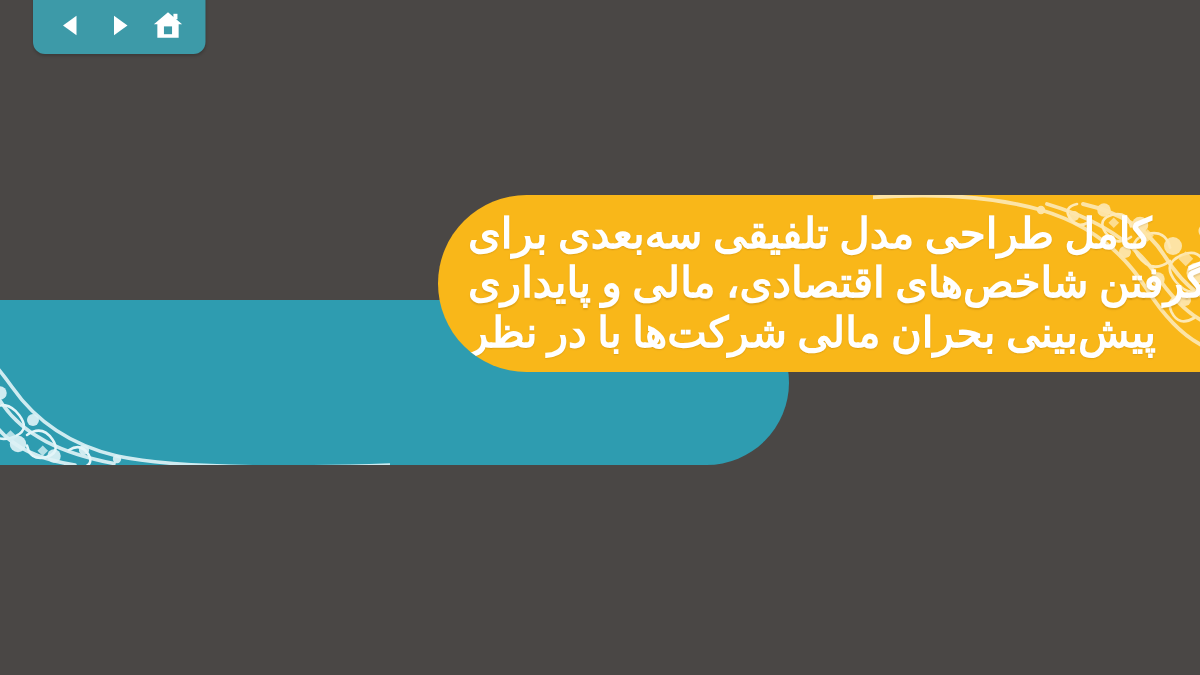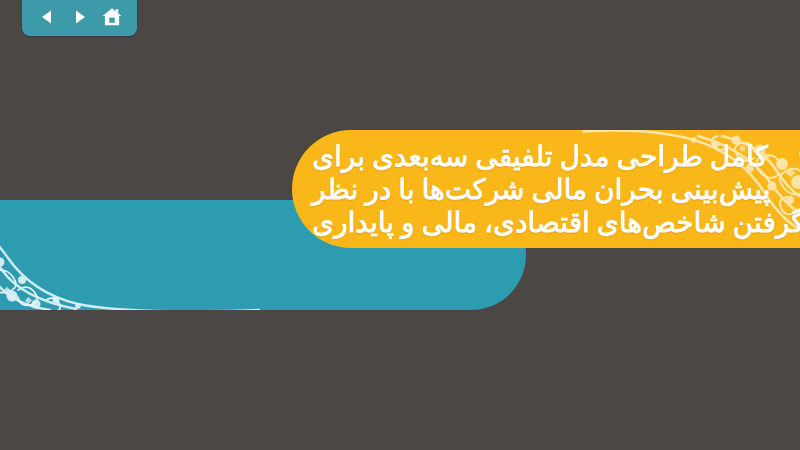--- a/index.html
+++ b/index.html
@@ -216,19 +216,19 @@
       <g fill="#fff3d2" opacity="0.85">
         <rect x="205" y="39" width="7" height="7" transform="rotate(45 208.5 42.5)"></rect>
         <rect x="180" y="24" width="6" height="6" transform="rotate(45 183 27)"></rect>
         <rect x="158" y="16" width="5" height="5" transform="rotate(45 160.5 18.5)"></rect>
         <rect x="221" y="32" width="5" height="5" transform="rotate(45 223.5 34.5)"></rect>
       </g>
     </svg>
 
     <div id="title-text">
       <div class="line">کامل طراحی مدل تلفیقی سه‌بعدی برای</div>
+      <div class="line">گرفتن شاخص‌های اقتصادی، مالی و پایداری</div>
       <div class="line">پیش‌بینی بحران مالی شرکت‌ها با در نظر</div>
-      <div class="line">گرفتن شاخص‌های اقتصادی، مالی و پایداری</div>
     </div>
 
   </div>
 
 </div>
 
 </body></html>

